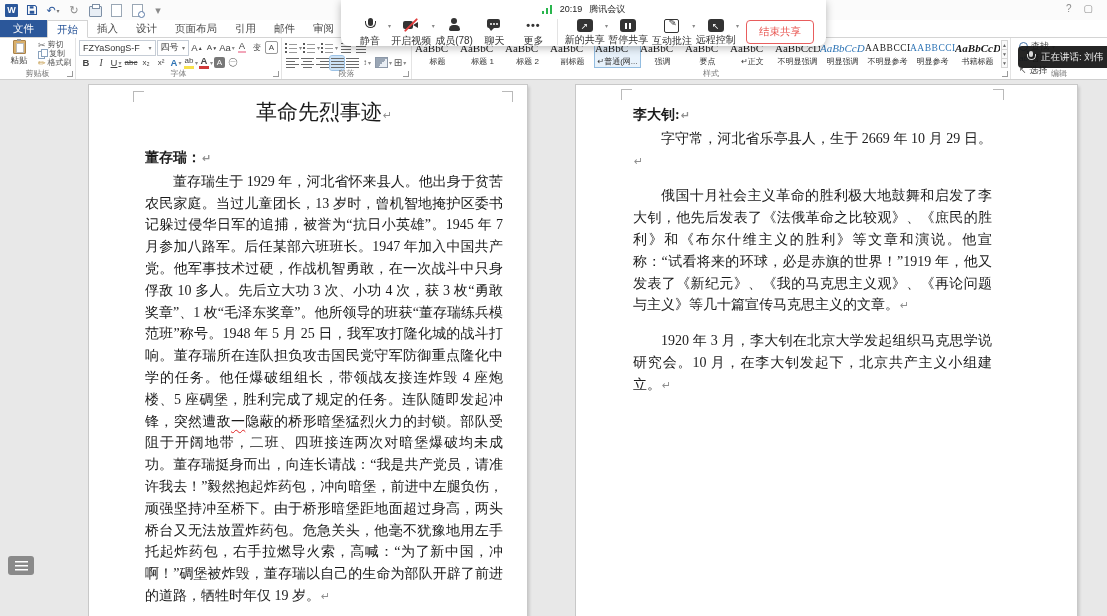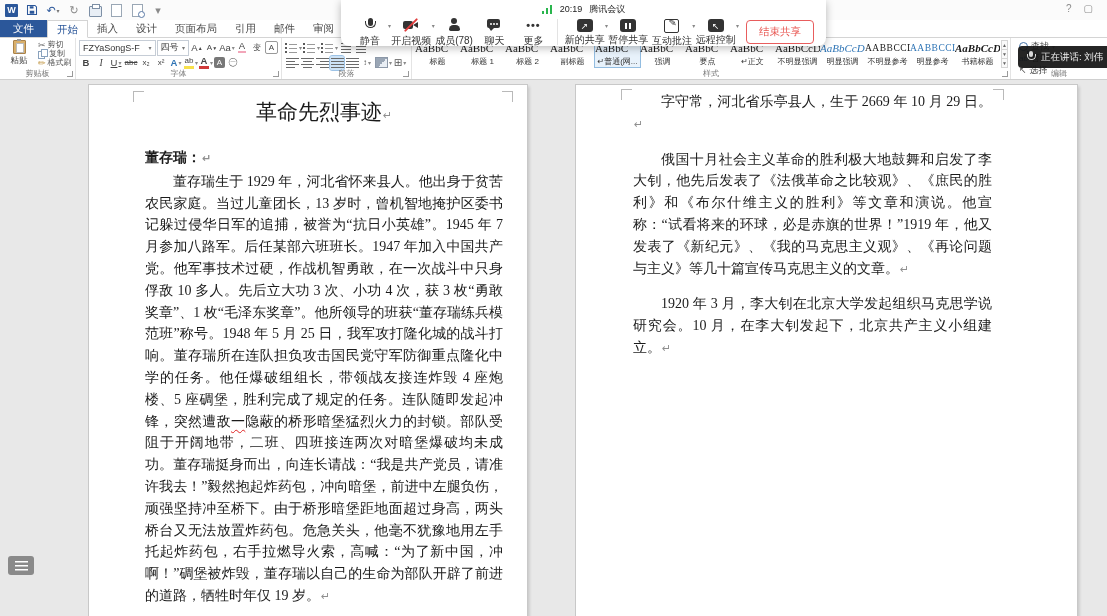--- a/index.html
+++ b/index.html
@@ -440,20 +440,21 @@
           <div class="doc-p"><span>董存瑞生于 1929 年，河北省怀来县人。他出身于贫苦农民家庭。当过儿童团长，13 岁时，曾机智地掩护区委书记躲过侵华日军的追捕，被誉为“抗日小英雄”。1945 年 7 月参加八路军。后任某部六班班长。1947 年加入中国共产党。他军事技术过硬，作战机智勇敢，在一次战斗中只身俘敌 10 多人。先后立大功 3 次、小功 4 次，获 3 枚“勇敢奖章”、1 枚“毛泽东奖章”。他所领导的班获“董存瑞练兵模范班”称号。1948 年 5 月 25 日，我军攻打隆化城的战斗打响。董存瑞所在连队担负攻击国民党守军防御重点隆化中学的任务。他任爆破组组长，带领战友接连炸毁 4 座炮楼、5 座碉堡，胜利完成了规定的任务。连队随即发起冲锋，突然遭敌</span><span class="sq-red">一</span><span>隐蔽的桥形暗堡猛烈火力的封锁。部队受阻于开阔地带，二班、四班接连两次对暗堡爆破均未成功。董存瑞挺身而出，向连长请战：“我是共产党员，请准许我去！”毅然抱起炸药包，冲向暗堡，前进中左腿负伤，顽强坚持冲至桥下。由于桥形暗堡距地面超过身高，两头桥台又无法放置炸药包。危急关头，他毫不犹豫地用左手托起炸药包，右手拉燃导火索，高喊：“为了新中国，冲啊！”碉堡被炸毁，董存瑞以自己的生命为部队开辟了前进的道路，牺牲时年仅 19 岁。</span><span class="para-mark">↵</span></div>
         </div>
     </div>
   </div>
 
   <div class="page page-r">
     <span class="cm cm-tl" style="left:45px;top:4px;"></span>
     <span class="cm cm-tr" style="right:73px;top:4px;"></span>
     <div class="doc">
       <div id="right-page-content">
+          <div class="doc-h"><span>李大钊:</span><span class="para-mark">↵</span></div>
           <div class="doc-p"><span>字守常，河北省乐亭县人，生于 2669 年 10 月 29 日。</span><span class="para-mark">↵</span></div>
           <div class="doc-p"><span>俄国十月社会主义革命的胜利极大地鼓舞和启发了李大钊，他先后发表了《法俄革命之比较观》、《庶民的胜利》和《布尔什维主义的胜利》等文章和演说。他宣称：“试看将来的环球，必是赤旗的世界！”1919 年，他又发表了《新纪元》、《我的马克思主义观》、《再论问题与主义》等几十篇宣传马克思主义的文章。</span><span class="para-mark">↵</span></div>
           <div class="doc-p"><span>1920 年 3 月，李大钊在北京大学发起组织马克思学说研究会。10 月，在李大钊发起下，北京共产主义小组建立。</span><span class="para-mark">↵</span></div>
         </div>
     </div>
   </div>
 </div>
 
 <div class="float-tool">
   <span class="glyph"></span>

